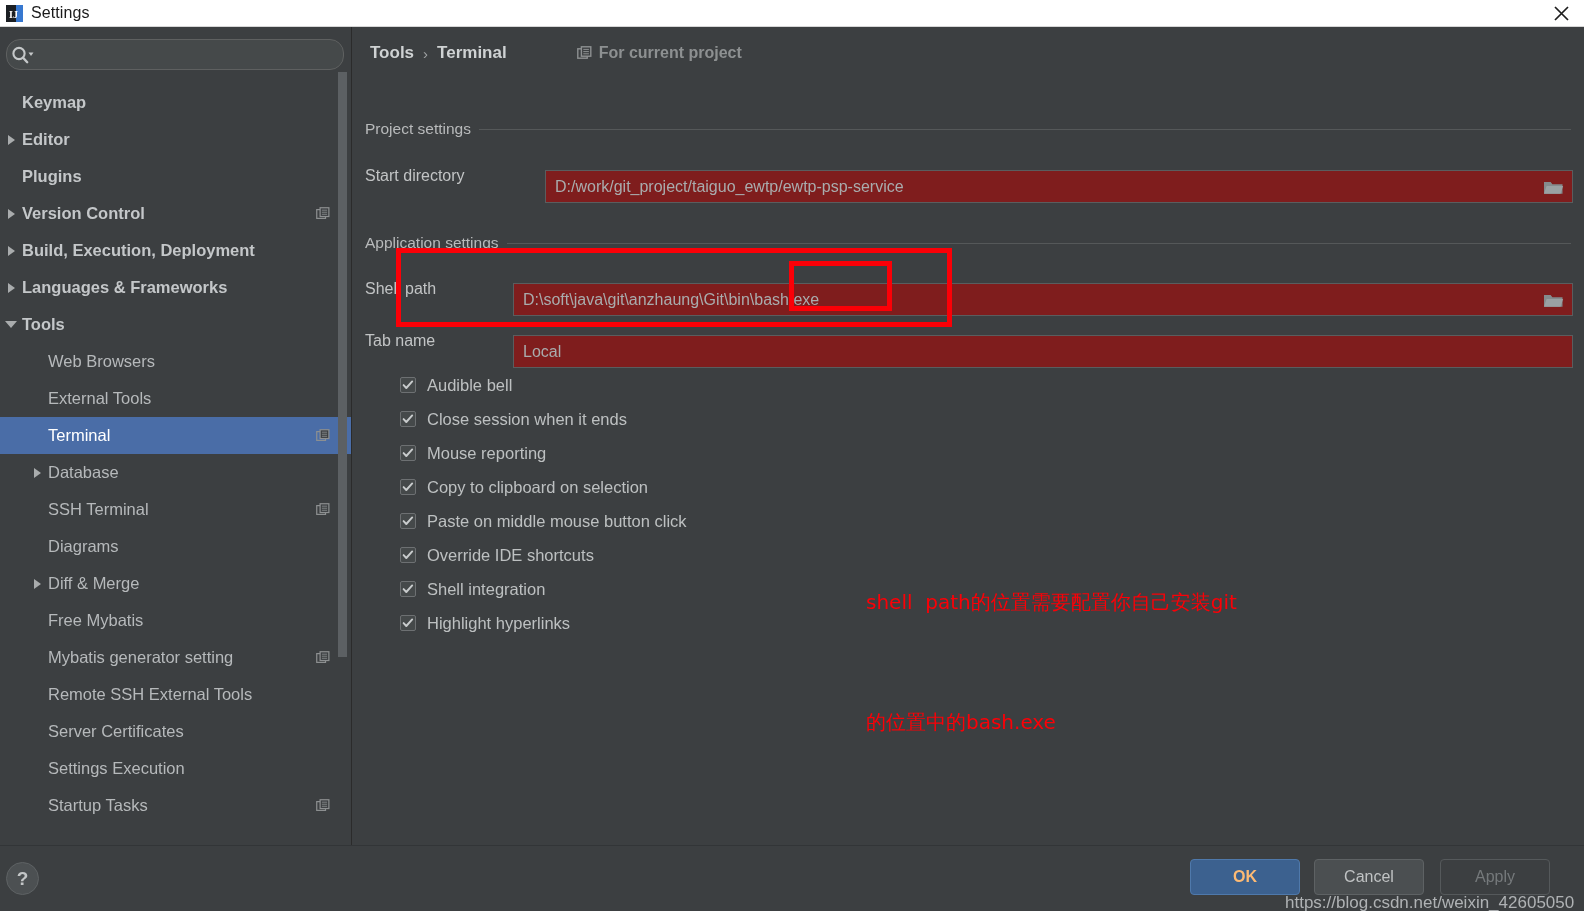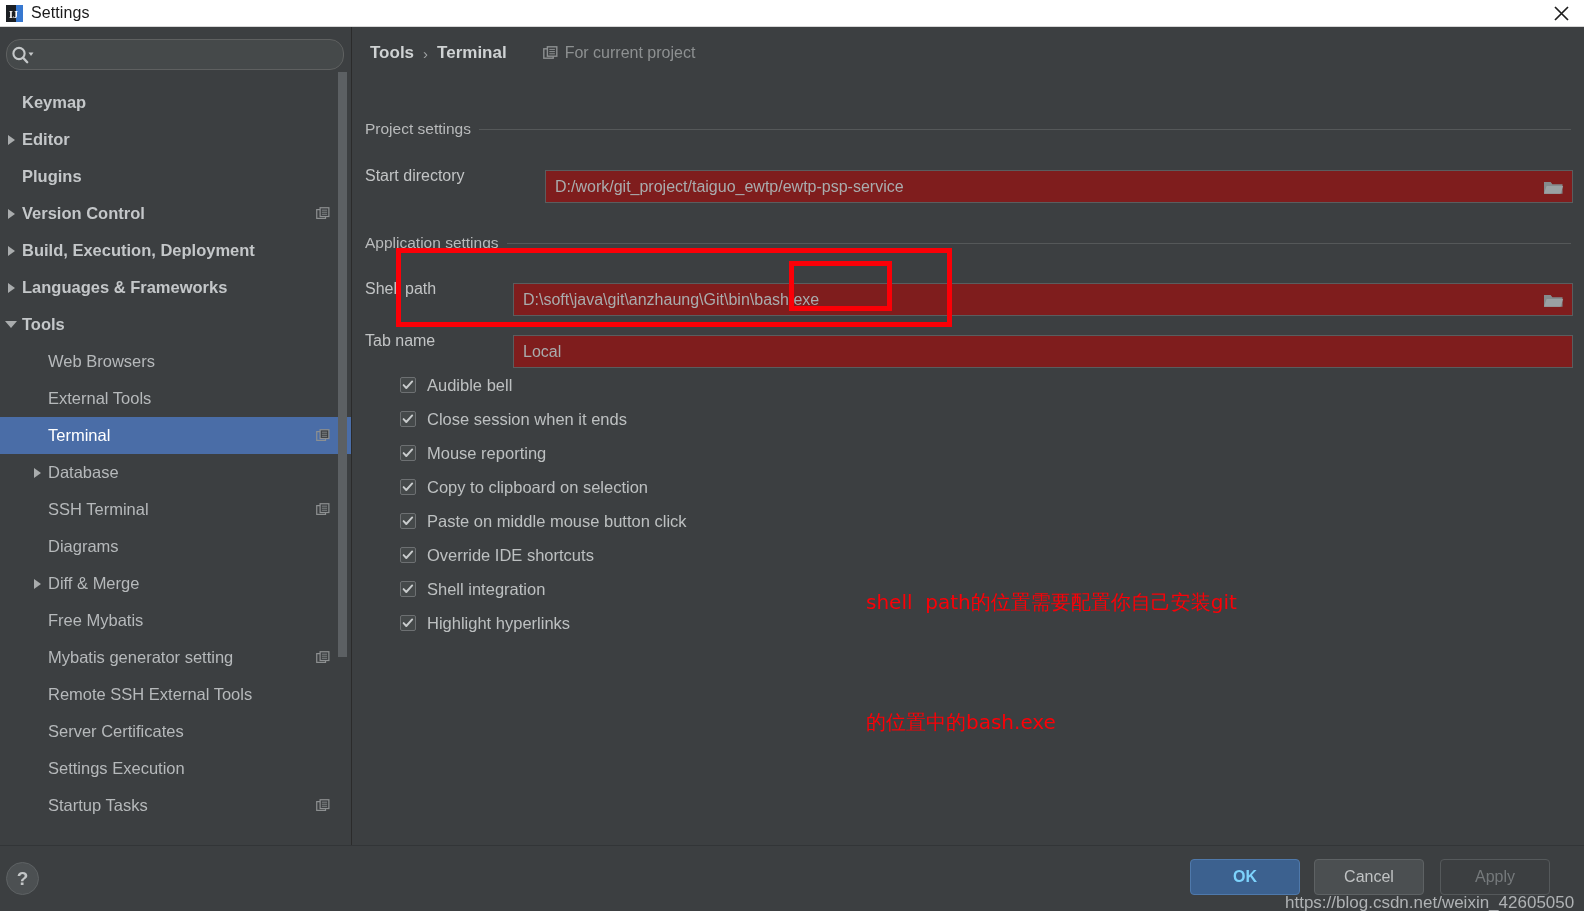--- a/index.html
+++ b/index.html
@@ -102,22 +102,22 @@
     position: absolute; left: 353px; top: 0; width: 1231px; height: 818px;
     background: #3c3f41; overflow: hidden;
   }
   .breadcrumb {
     position: absolute; left: 17px; top: 16px;
     display: flex; align-items: center; font-size: 17px; color: #c9cbcc;
   }
   .bc-strong { font-weight: bold; color: #cfd2d3; }
   .bc-sep { margin: 0 9px; color: #9fa2a3; font-size: 15px; }
   .bc-note {
-    margin-left: 36px; display: flex; align-items: center;
-    color: #8d9091; font-size: 16px; font-weight: normal;
+    margin-left: 70px; display: flex; align-items: center;
+    color: #8d9091; font-size: 16px; font-weight: bold;
   }
   .bc-note .badge-ic { margin-right: 7px; display: flex; }
 
   .section {
     position: absolute; left: 12px; display: flex; align-items: center;
     width: 1206px;
   }
   .section .sec-label { color: #b8babb; font-size: 15.5px; padding-right: 8px; white-space: nowrap; }
   .section .sec-rule { flex: 1; height: 1px; background: #555859; }
 
@@ -167,21 +167,21 @@
     position: absolute; left: 6px; top: 16px; width: 33px; height: 33px;
     border-radius: 50%; background: #4c5052; border: 1px solid #5e6264;
     display: flex; align-items: center; justify-content: center;
     color: #c3c6c7; font-size: 19px; font-weight: bold;
   }
   .btn {
     position: absolute; top: 13px; height: 36px;
     display: flex; align-items: center; justify-content: center;
     font-size: 16px; border-radius: 4px;
   }
-  .btn-ok { left: 1190px; width: 110px; background: #3c618f; border: 1px solid #4f79ab; color: #7dd3fc; font-weight: bold; }
+  .btn-ok { left: 1190px; width: 110px; background: #3c618f; border: 1px solid #4f79ab; color: #fdba74; font-weight: bold; }
   .btn-cancel { left: 1314px; width: 110px; background: #4b4f51; border: 1px solid #5e6264; color: #c0c3c4; }
   .btn-apply { left: 1440px; width: 110px; background: #43474900; border: 1px solid #55595b; color: #75797b; }
 
   .watermark {
     position: absolute; left: 1285px; top: 866px;
     color: #b9bcbe; font-size: 17px; font-family: "Liberation Sans", sans-serif;
     opacity: .92; white-space: nowrap;
   }
 </style>
 </head>

